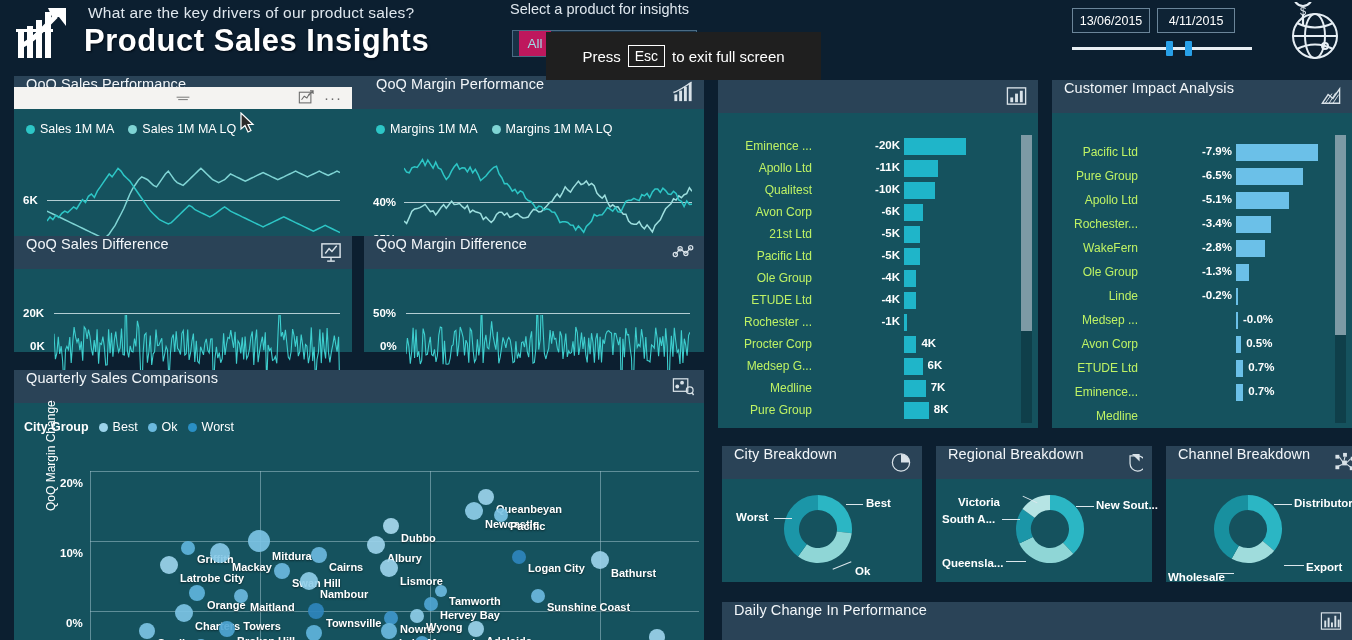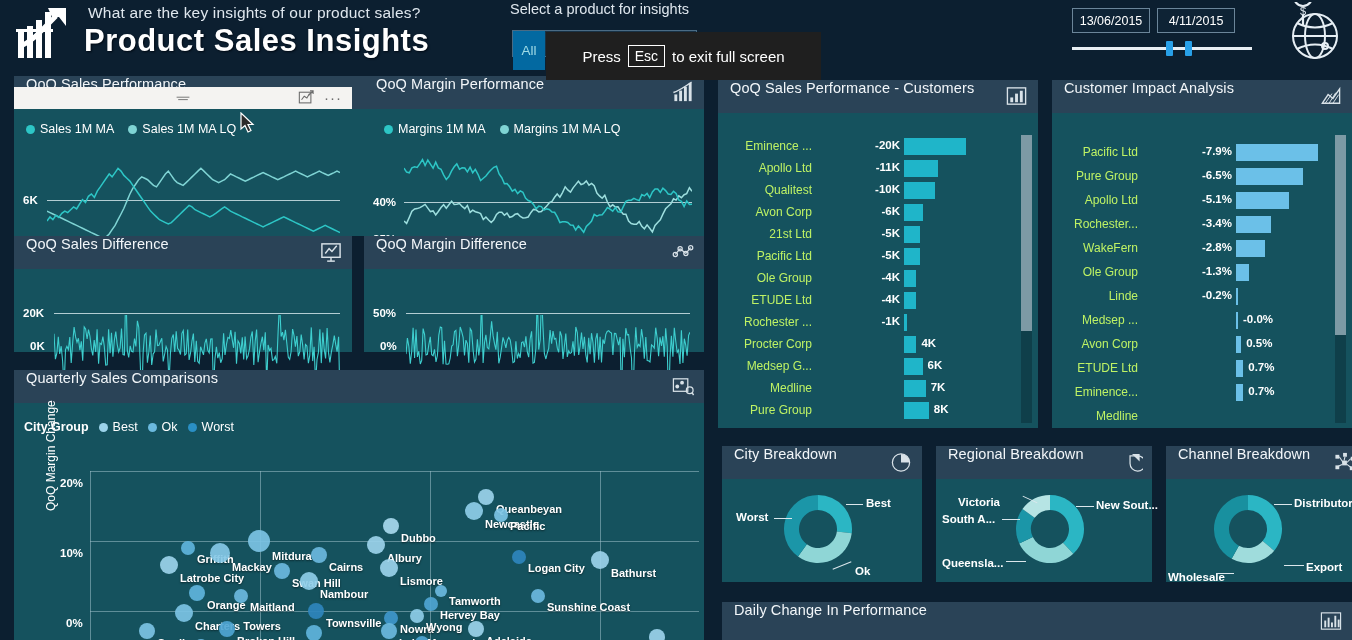--- a/index.html
+++ b/index.html
@@ -24,22 +24,22 @@
     letter-spacing: .5px; text-shadow: 1px 1px 2px #000a14;
   }
   .logo { position: absolute; left: 12px; top: 2px; width: 70px; height: 60px; }
 
   .slicer-label { position: absolute; left: 510px; top: 1px; font-size: 14.5px; color: #dfe7ee; }
   .slicer-box {
     position: absolute; left: 512px; top: 30px; width: 185px; height: 27px;
     background: #183246; border: 1px solid #4a6b84;
   }
   .slicer-all {
-    position: absolute; left: 0px; top: 0px; width: 32px; height: 39px;
-    background: #0369a1; color: #9fdbe6; font-size: 13.5px;
+    position: absolute; left: 6px; top: 0px; width: 32px; height: 25px;
+    background: #be185d; color: #9fdbe6; font-size: 13.5px;
     display: flex; align-items: center; justify-content: center;
   }
   .slicer-chevron { position: absolute; right: 8px; top: 6px; width: 13px; height: 13px; }
 
   .date-box {
     position: absolute; height: 25px; border: 1px solid #6b8599;
     background: #0e2335; color: #ffffff; font-size: 12.5px;
     display: flex; align-items: center; justify-content: center;
   }
   #date-from { left: 1072px; top: 8px; width: 78px; }
@@ -136,21 +136,21 @@
       <g fill="#ffffff">
         <rect x="6" y="30" width="6" height="26"></rect>
         <rect x="15" y="24" width="6" height="32"></rect>
         <rect x="24" y="18" width="6" height="38"></rect>
         <rect x="33" y="10" width="6" height="46"></rect>
         <rect x="4" y="27" width="37" height="3"></rect>
       </g>
       <path d="M8 44 C20 40 30 28 44 14" stroke="#ffffff" stroke-width="5" fill="none"></path>
       <path d="M36 6 L54 6 L54 24 L47 15 L40 15 Z" fill="#ffffff"></path>
     </svg>
-    <div class="hdr-question">What are the key insights of our product sales?</div>
+    <div class="hdr-question">What are the key drivers of our product sales?</div>
     <div class="hdr-title">Product Sales Insights</div>
 
     <div class="slicer-label">Select a product for insights</div>
     <div class="slicer-box">
       <div class="slicer-all">All</div>
       <svg class="slicer-chevron" viewBox="0 0 12 12">
         <path d="M2 4 L6 8.5 L10 4" stroke="#9fb8c8" stroke-width="1.4" fill="none"></path>
       </svg>
     </div>
 
@@ -231,21 +231,21 @@
         <g fill="#e8f0f5">
             <rect x="3" y="14" width="3" height="7"></rect>
             <rect x="8" y="10" width="3" height="11"></rect>
         <rect x="13" y="6" width="3" height="15"></rect>
             <rect x="18" y="2" width="3" height="19"></rect>
           </g>
         <path d="M2 12 C8 10 14 6 21 1" stroke="#e8f0f5" stroke-width="1.4" fill="none"></path>
       </svg>
     </div>
     <div class="panel-body">
-      <div class="legend" style="left:20px; top:13px;">
+      <div class="legend" style="left:12px; top:13px;">
         <span class="item">
           <i class="dot" style="background:#2dc6c6"></i>
           <span>Margins 1M MA</span>
         </span>
         <span class="item">
           <i class="dot" style="background:#7fd4d4"></i>
           <span>Margins 1M MA LQ</span>
         </span>
       </div>
       <div class="axlabel" style="left:9px; top:87px;">40%</div>
@@ -303,21 +303,20 @@
       <div class="gridline" style="left:42px; top:44px; width:284px;"></div>
       <div class="gridline" style="left:42px; top:110px; width:284px;"></div>
       <svg id="svg-margin-diff" style="position:absolute;left:42px;top:46px;width:284px;height:62px;" viewBox="0 0 284 62" preserveAspectRatio="none">
           <path d="M0.0 39.1 L1.4 23.1 L2.9 31.7 L4.3 48.8 L5.7 36.5 L7.1 12.8 L8.6 43.0 L10.0 14.5 L11.4 41.9 L12.8 36.2 L14.3 49.0 L15.7 45.5 L17.1 13.6 L18.6 19.5 L20.0 39.9 L21.4 39.3 L22.8 29.8 L24.3 21.8 L25.7 39.7 L27.1 40.7 L28.5 34.4 L30.0 46.9 L31.4 40.5 L32.8 20.1 L34.3 12.0 L35.7 12.7 L37.1 49.2 L38.5 25.7 L40.0 49.1 L41.4 49.2 L42.8 48.9 L44.2 43.1 L45.7 31.1 L47.1 29.8 L48.5 16.5 L49.9 15.4 L51.4 41.3 L52.8 29.2 L54.2 12.0 L55.7 16.6 L57.1 22.3 L58.5 40.5 L59.9 25.1 L61.4 28.6 L62.8 47.8 L64.2 13.6 L65.6 16.0 L67.1 35.2 L68.5 47.1 L69.9 44.3 L71.4 24.3 L72.8 40.5 L74.2 29.0 L75.6 -16.7 L77.1 48.0 L78.5 27.6 L79.9 19.9 L81.3 32.6 L82.8 33.9 L84.2 22.2 L85.6 6.3 L87.1 20.9 L88.5 28.7 L89.9 34.7 L91.3 16.9 L92.8 48.3 L94.2 42.2 L95.6 32.6 L97.0 22.4 L98.5 27.4 L99.9 32.8 L101.3 25.1 L102.8 22.4 L104.2 25.0 L105.6 34.1 L107.0 47.6 L108.5 46.7 L109.9 26.4 L111.3 43.5 L112.7 38.4 L114.2 42.7 L115.6 27.6 L117.0 26.9 L118.5 32.2 L119.9 21.4 L121.3 37.0 L122.7 42.1 L124.2 23.7 L125.6 16.3 L127.0 48.2 L128.4 47.4 L129.9 33.2 L131.3 -20.1 L132.7 34.6 L134.2 24.6 L135.6 -20.8 L137.0 12.8 L138.4 38.7 L139.9 44.0 L141.3 38.0 L142.7 33.3 L144.1 15.0 L145.6 28.7 L147.0 16.1 L148.4 24.2 L149.8 23.3 L151.3 33.2 L152.7 37.3 L154.1 16.4 L155.6 21.1 L157.0 44.0 L158.4 31.3 L159.8 18.5 L161.3 41.9 L162.7 35.8 L164.1 38.4 L165.5 37.5 L167.0 26.2 L168.4 40.7 L169.8 12.0 L171.3 17.5 L172.7 39.9 L174.1 31.1 L175.5 17.6 L177.0 34.0 L178.4 21.8 L179.8 39.8 L181.2 47.4 L182.7 22.8 L184.1 39.3 L185.5 18.2 L187.0 27.7 L188.4 47.7 L189.8 23.8 L191.2 18.2 L192.7 44.6 L194.1 21.9 L195.5 47.5 L196.9 24.5 L198.4 28.7 L199.8 19.3 L201.2 16.5 L202.7 15.7 L204.1 17.2 L205.5 18.0 L206.9 40.0 L208.4 18.4 L209.8 18.6 L211.2 24.3 L212.6 30.2 L214.1 22.0 L215.5 87.1 L216.9 23.8 L218.4 42.2 L219.8 13.2 L221.2 19.9 L222.6 19.4 L224.1 32.7 L225.5 43.0 L226.9 88.0 L228.3 40.7 L229.8 12.4 L231.2 32.4 L232.6 29.4 L234.1 31.4 L235.5 14.2 L236.9 23.6 L238.3 43.7 L239.8 22.1 L241.2 45.6 L242.6 45.8 L244.0 47.0 L245.5 29.9 L246.9 31.1 L248.3 33.1 L249.7 12.7 L251.2 23.3 L252.6 41.3 L254.0 22.3 L255.5 31.0 L256.9 21.2 L258.3 41.8 L259.7 13.4 L261.2 31.5 L262.6 89.5 L264.0 42.3 L265.4 20.9 L266.9 41.6 L268.3 12.7 L269.7 25.7 L271.2 37.3 L272.6 34.9 L274.0 48.9 L275.4 15.3 L276.9 48.0 L278.3 23.7 L279.7 29.8 L281.1 40.6 L282.6 20.3 L284.0 17.2" fill="none" stroke="#3ecfcf" stroke-width="1.1"></path>
         </svg>
     </div>
   </div>
 
   <div class="panel" style="left:718px; top:80px; width:320px; height:348px;">
     <div class="panel-hd">
-      <div class="ttl">QoQ Sales Performance - Customers</div>
       <svg class="hd-icon" viewBox="0 0 24 24">
         <g fill="none" stroke="#e8f0f5" stroke-width="1.4">
             <rect x="2" y="3" width="19" height="17"></rect>
           </g>
         <g fill="#e8f0f5">
             <rect x="5" y="13" width="3" height="5"></rect>
             <rect x="10" y="9" width="3" height="9"></rect>
             <rect x="15" y="6" width="3" height="12"></rect>
           </g>
       </svg>

